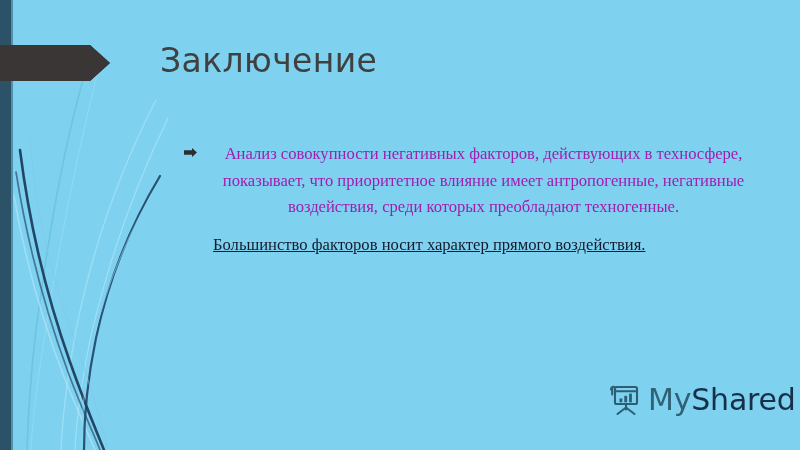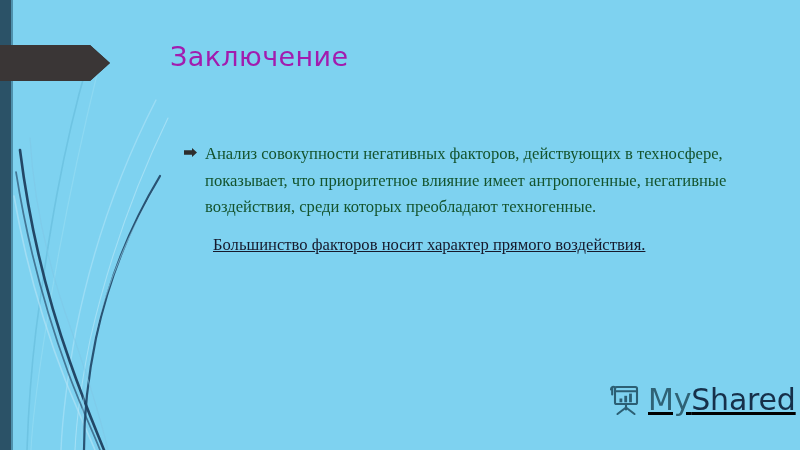--- a/index.html
+++ b/index.html
@@ -56,27 +56,27 @@
     left: 0;
     top: 45px;
     width: 110px;
     height: 36px;
     z-index: 5;
   }
 
   
   #slide-title {
     position: absolute;
-    left: 170px;
+    left: 160px;
     top: 41px;
     font-family: "DejaVu Sans", sans-serif;
-    font-size: 27px;
+    font-size: 33px;
     font-weight: 400;
     letter-spacing: 0.4px;
-    color: #a21caf;
+    color: #404040;
     z-index: 6;
     white-space: nowrap;
   }
 
   
   #body-block {
     position: absolute;
     left: 184px;
     top: 141px;
     width: 578px;
@@ -93,22 +93,22 @@
     top: 7px;
     width: 13px;
     height: 9px;
     display: block;
   }
   .bullet-text {
     display: block;
     font-family: "Liberation Serif", serif;
     font-size: 16.6px;
     line-height: 26.5px;
-    color: #14532d;
-    text-align: left;
+    color: #a21caf;
+    text-align: center;
   }
   .plain-para {
     display: block;
     margin-top: 11px;
     padding-left: 29px;
     font-family: "Liberation Serif", serif;
     font-size: 16.6px;
     line-height: 26.5px;
     color: #161a2c;
     white-space: nowrap;
@@ -130,21 +130,20 @@
     height: 40px;
     display: block;
   }
   #logo-text {
     font-family: "DejaVu Sans", sans-serif;
     font-size: 30px;
     font-weight: 400;
     letter-spacing: -0.2px;
     margin-left: 4px;
     line-height: 1;
-    text-decoration: underline;
   }
   .logo-my { color: #2f6275; }
   .logo-shared { color: #16304a; }
 </style>
 </head>
 <body>
 
 <div id="slide">
 
   <svg id="reeds" viewBox="0 0 260 450" preserveAspectRatio="none">

